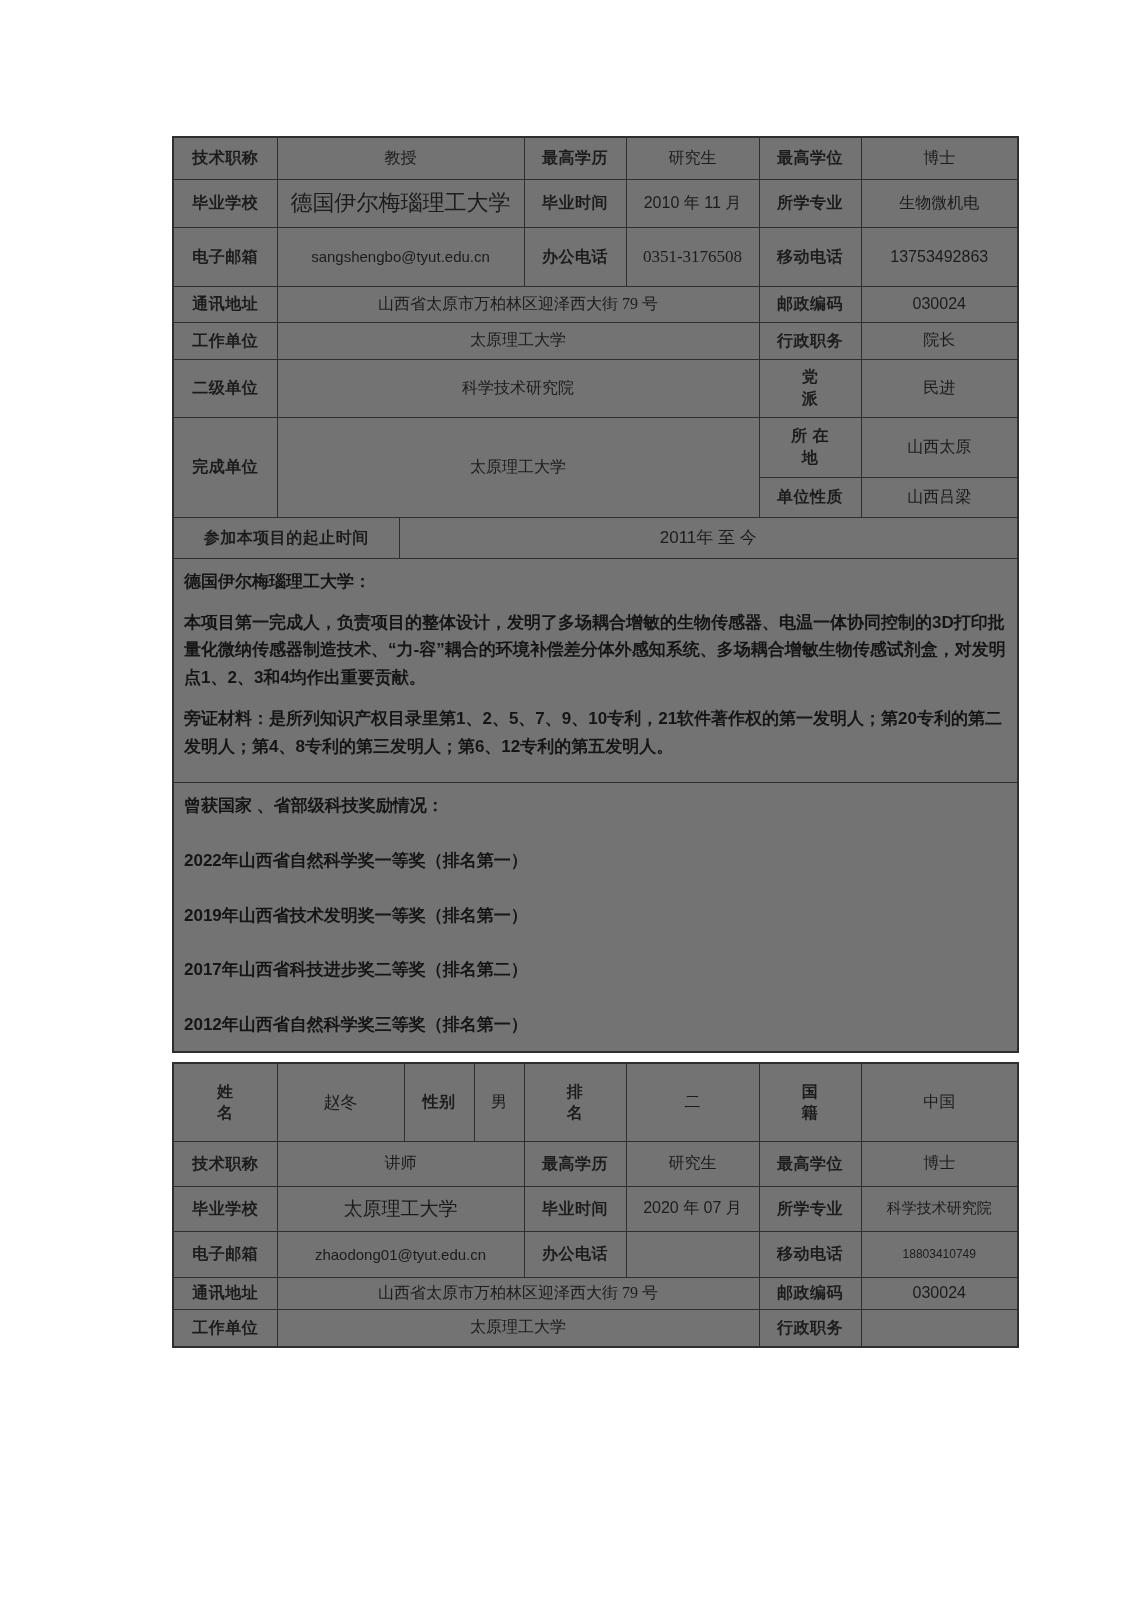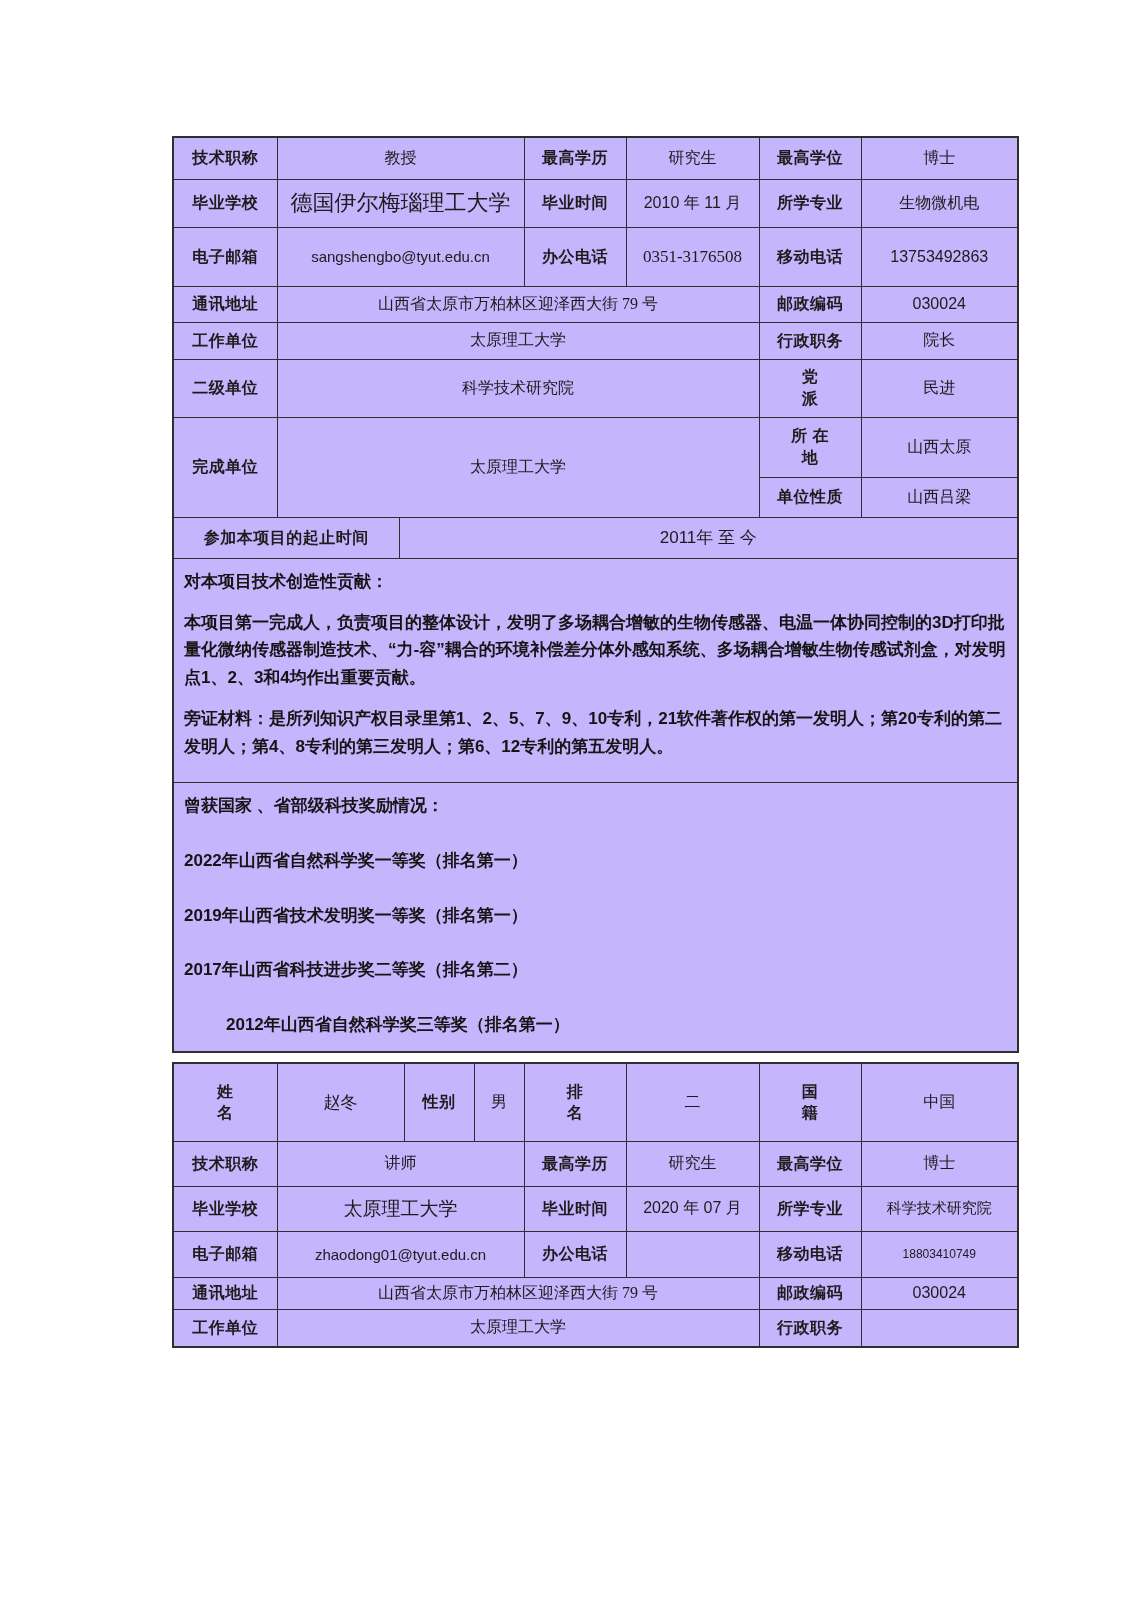--- a/index.html
+++ b/index.html
@@ -19,21 +19,21 @@
     inset: 0;
     background: #ffffff;
   }
   table.form {
     position: absolute;
     left: 172px;
     width: 845px;
     border-collapse: collapse;
     table-layout: fixed;
     border: 2px solid #2f2f2f;
-    background: #c4b5fd;
+    background: #737373;
   }
   #person1-table { top: 136px; }
   #person2-table { top: 1062px; }
   td {
     border: 1px solid #2f2f2f;
     text-align: center;
     vertical-align: middle;
     padding: 2px 4px;
     overflow: hidden;
   }
@@ -71,21 +71,21 @@
   .blk-p {
     margin: 0 0 14px 0;
     line-height: 1.62;
     font-weight: bold;
   }
   .award-line {
     margin: 0 0 34px 0;
     line-height: 1.2;
     font-weight: bold;
   }
-  .award-line:last-child { margin-bottom: 6px; margin-left: 42px; }
+  .award-line:last-child { margin-bottom: 6px; }
 </style>
 </head>
 <body>
 
 <div class="page">
 
   <table class="form" id="person1-table">
     <colgroup>
       <col style="width:104px">
         <col style="width:122px">
@@ -149,21 +149,21 @@
     <tr style="height:40px">
       <td class="lbl">单位性质</td>
       <td class="vs">山西吕梁</td>
     </tr>
     <tr style="height:41px">
       <td class="lbl" colspan="2">参加本项目的起止时间</td>
       <td class="vn" colspan="5" style="font-size:17px">2011年 至  今</td>
     </tr>
     <tr>
       <td class="block" colspan="7">
-        <div class="blk-heading">对本项目技术创造性贡献：</div>
+        <div class="blk-heading">德国伊尔梅瑙理工大学：</div>
         <p class="blk-p">本项目第一完成人，负责项目的整体设计，发明了多场耦合增敏的生物传感器、电温一体协同控制的3D打印批量化微纳传感器制造技术、“力-容”耦合的环境补偿差分体外感知系统、多场耦合增敏生物传感试剂盒，对发明点1、2、3和4均作出重要贡献。</p>
         <p class="blk-p" style="margin-bottom:12px">旁证材料：是所列知识产权目录里第1、2、5、7、9、10专利，21软件著作权的第一发明人；第20专利的第二发明人；第4、8专利的第三发明人；第6、12专利的第五发明人。</p>
       </td>
     </tr>
     <tr>
       <td class="block" colspan="7">
         <div class="blk-heading" style="margin-bottom:34px">曾获国家 、省部级科技奖励情况：</div>
         <div class="award-line">2022年山西省自然科学奖一等奖（排名第一）</div>
         <div class="award-line">2019年山西省技术发明奖一等奖（排名第一）</div>
         <div class="award-line">2017年山西省科技进步奖二等奖（排名第二）</div>

